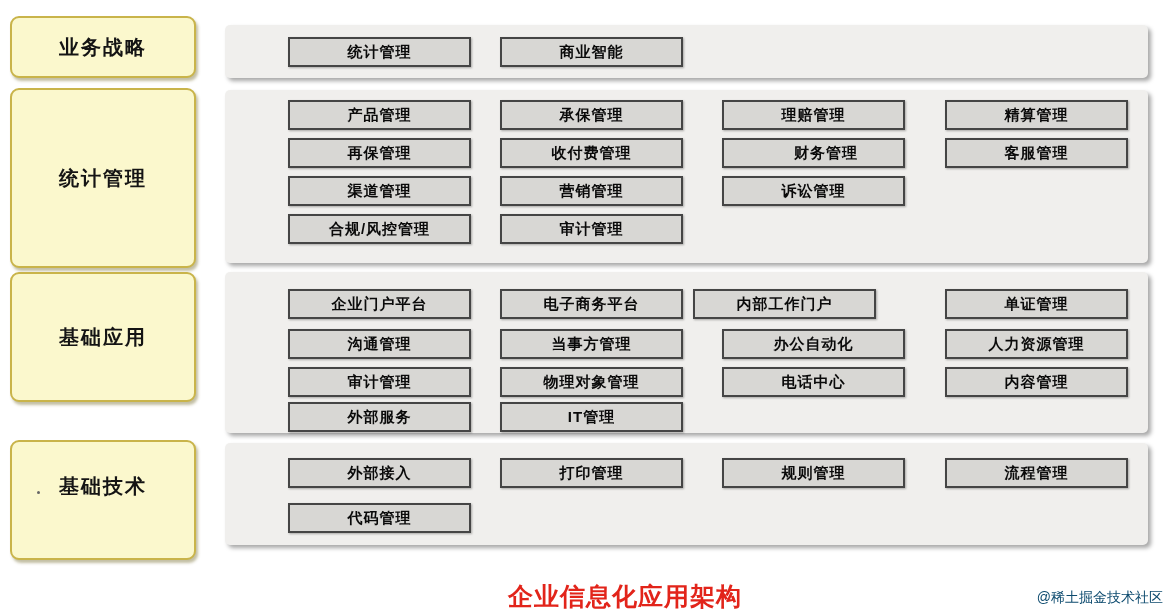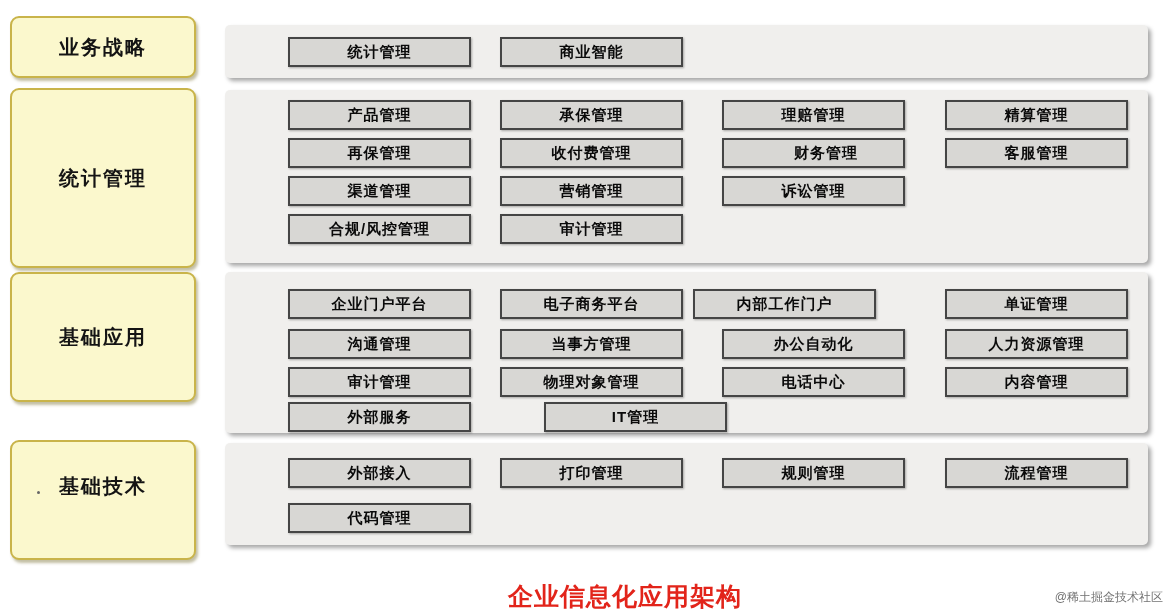--- a/index.html
+++ b/index.html
@@ -59,22 +59,22 @@
     top: 580px;
     font-size: 25px;
     font-weight: bold;
     letter-spacing: 1px;
     color: #e2241a;
   }
   .watermark {
     position: absolute;
     right: 8px;
     top: 589px;
-    font-size: 12px;
-    color: #737373;
+    font-size: 14px;
+    color: #0c4a6e;
   }
   .dot-artifact {
     position: absolute;
     left: 37px;
     top: 491px;
     width: 3px;
     height: 3px;
     border-radius: 50%;
     background: #666;
   }
@@ -119,21 +119,21 @@
         <div class="module" style="left: 720px; top: 17px;">单证管理</div>
         <div class="module" style="left: 63px; top: 57px;">沟通管理</div>
         <div class="module" style="left: 275px; top: 57px;">当事方管理</div>
         <div class="module" style="left: 497px; top: 57px;">办公自动化</div>
         <div class="module" style="left: 720px; top: 57px;">人力资源管理</div>
         <div class="module" style="left: 63px; top: 95px;">审计管理</div>
         <div class="module" style="left: 275px; top: 95px;">物理对象管理</div>
         <div class="module" style="left: 497px; top: 95px;">电话中心</div>
         <div class="module" style="left: 720px; top: 95px;">内容管理</div>
         <div class="module" style="left: 63px; top: 130px;">外部服务</div>
-        <div class="module" style="left: 275px; top: 130px; margin-left: 44px;">IT管理</div>
+        <div class="module" style="left: 275px; top: 130px;">IT管理</div>
       </div>
       <div class="layer-box" style="top: 440px; height: 120px;">
         <span style="transform: translateY(-14px);">基础技术</span>
       </div>
       <div class="layer-panel" style="top: 443px; height: 102px;">
         <div class="module" style="left: 63px; top: 15px;">外部接入</div>
         <div class="module" style="left: 275px; top: 15px;">打印管理</div>
         <div class="module" style="left: 497px; top: 15px;">规则管理</div>
         <div class="module" style="left: 720px; top: 15px;">流程管理</div>
         <div class="module" style="left: 63px; top: 60px;">代码管理</div>

